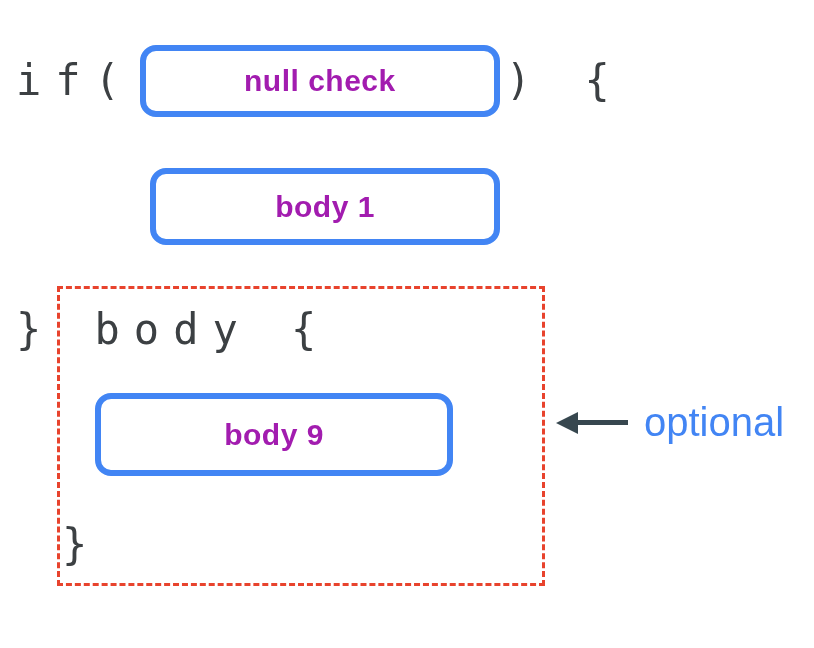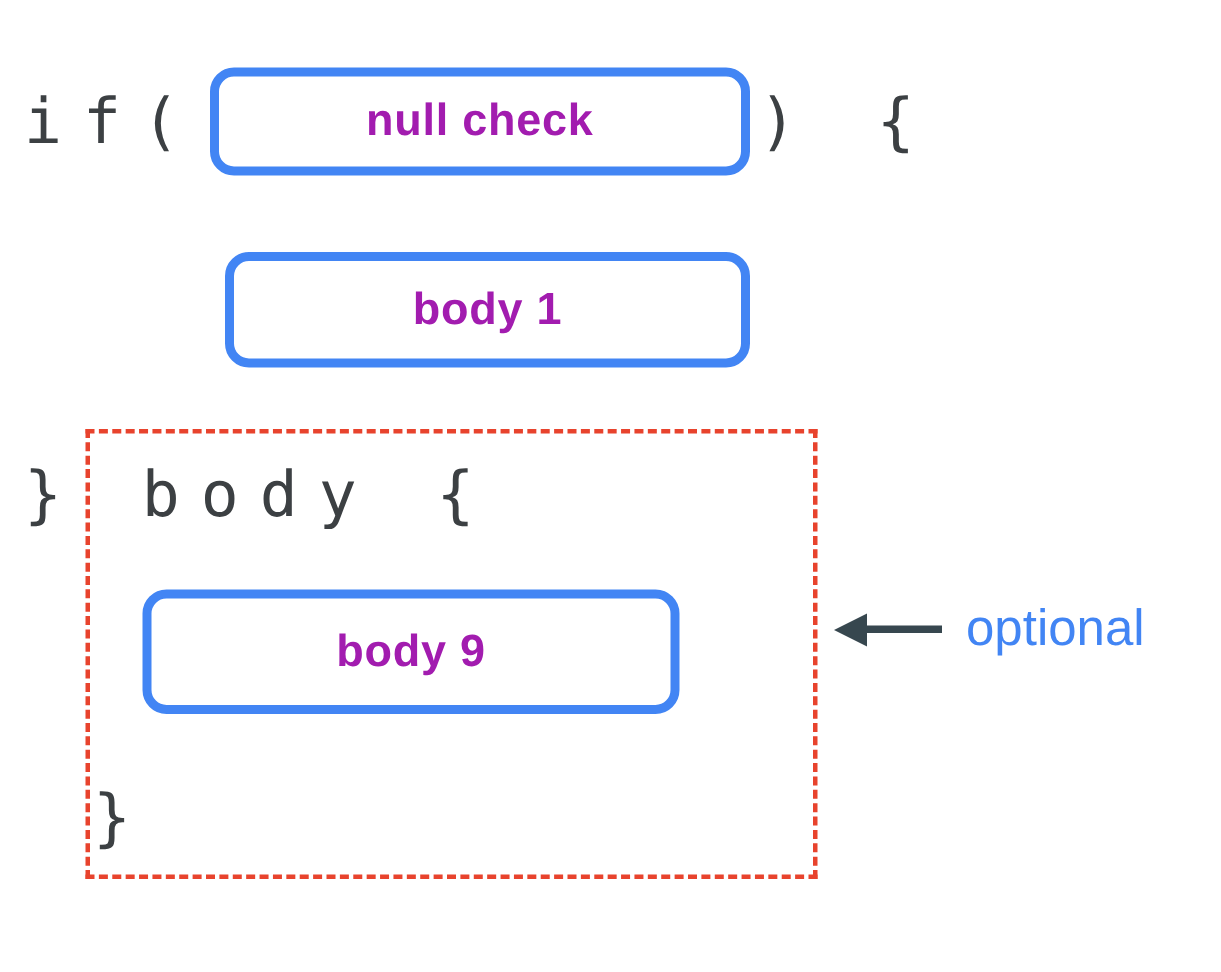--- a/index.html
+++ b/index.html
@@ -66,21 +66,21 @@
     border-bottom: 11px solid transparent;
     border-right: 22px solid var(--arrow, #37474f);
   }
   .arrow-line {
     width: 50px;
     height: 5px;
     background: var(--arrow, #37474f);
   }
   .annotation-label {
     margin-left: 16px;
-    font-size: 34px;
+    font-size: 40px;
     color: var(--annotation, #4285f4);
   }
 </style>
 </head>
 <body>
 
 <div class="abs dashed"></div>
 
 <div class="abs row1">
   <span class="code">if(</span>

